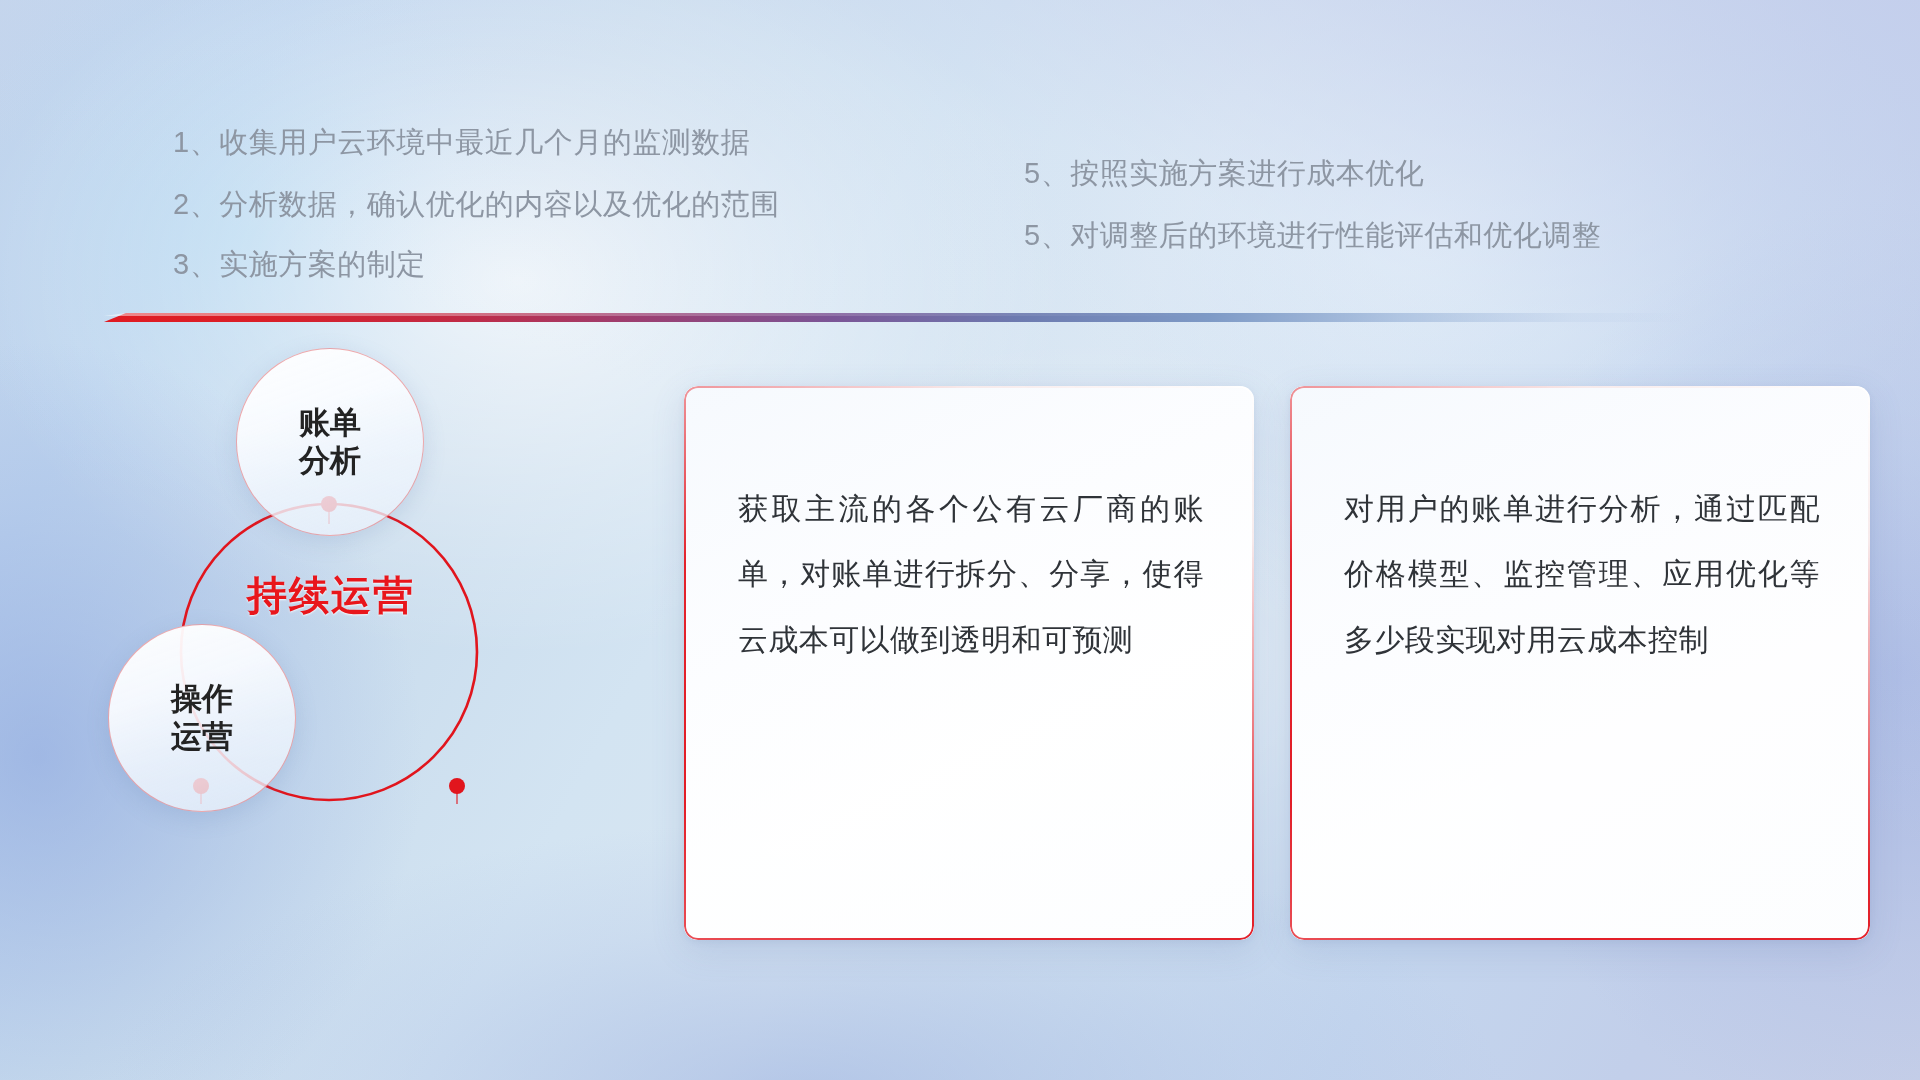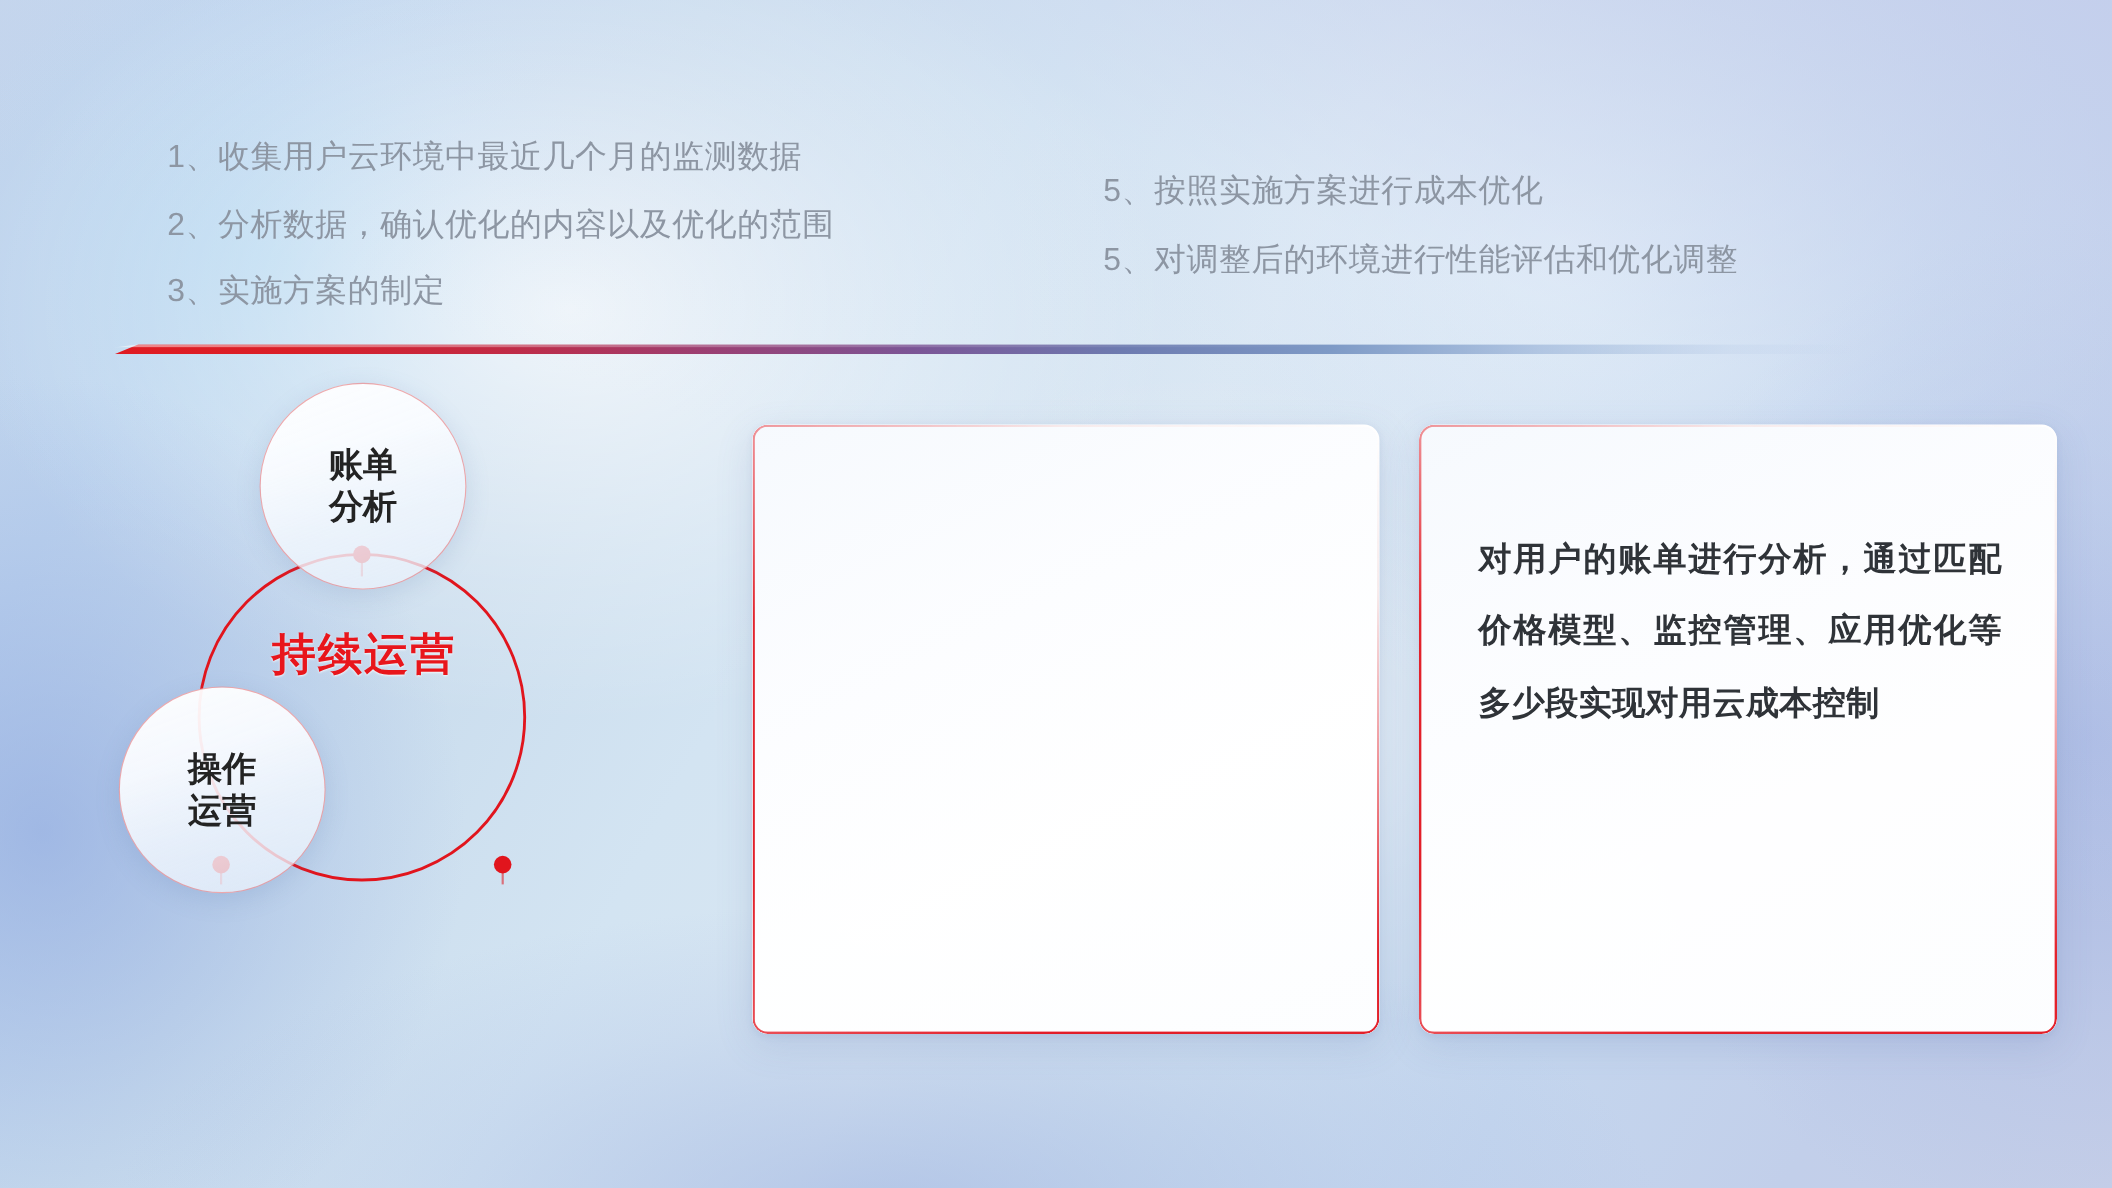--- a/index.html
+++ b/index.html
@@ -44,20 +44,21 @@
 
   
   .bullets{position:absolute;left:0;top:0;width:1920px;height:300px;}
   .bullet{
     position:absolute;
     color:#8d96a3;
     font-size:29px;
     letter-spacing:.5px;
     white-space:nowrap;
     font-family:"Liberation Sans","DejaVu Sans",sans-serif;
+    margin-left:21px;
   }
   .col-a{left:152px;}
   .col-b{left:1003px;}
   .b1{top:123px;} .b2{top:185px;text-align:right;} .b3{top:245px;}
   .b4{top:154px;} .b5{top:216px;}
 
   
   .divider{
     position:absolute;left:104px;top:313px;width:1580px;height:9px;
   }
@@ -125,21 +126,21 @@
         rgba(255,255,255,.95) 0%,
         rgba(246,232,233,.9) 18%,
         rgba(239,150,155,.95) 34%,
         rgba(226,30,40,.98) 56%,
         rgba(226,30,40,1) 84%,
         rgba(232,70,78,.95) 100%) border-box;
     -webkit-mask:linear-gradient(#fff 0 0) padding-box, linear-gradient(#fff 0 0);
     -webkit-mask-composite:xor;mask-composite:exclude;
   }
   .card1{left:684px;width:570px;}
-  .card2{left:1290px;width:580px;font-weight:bold;}
+  .card2{left:1290px;width:580px;}
   .card-body{
     position:absolute;left:54px;right:50px;top:90px;
     font-size:30px;color:#2f3338;line-height:2.18;
     letter-spacing:.4px;
     text-align:justify;text-align-last:left;
   }
 </style>
 </head>
 <body>
 
@@ -197,20 +198,21 @@
 
 
   <div class="venn-center">
     <span>持续</span>
     <span>运营</span>
   </div>
 </div>
 
 <div class="card card1">
   <div class="rim"></div>
+  <div class="card-body">获取主流的各个公有云厂商的账单，对账单进行拆分、分享，使得云成本可以做到透明和可预测</div>
 
 </div>
 
 <div class="card card2">
   <div class="rim"></div>
   <div class="card-body">对用户的账单进行分析，通过匹配价格模型、监控管理、应用优化等多少段实现对用云成本控制</div>
 
 </div>
 
 </body></html>

